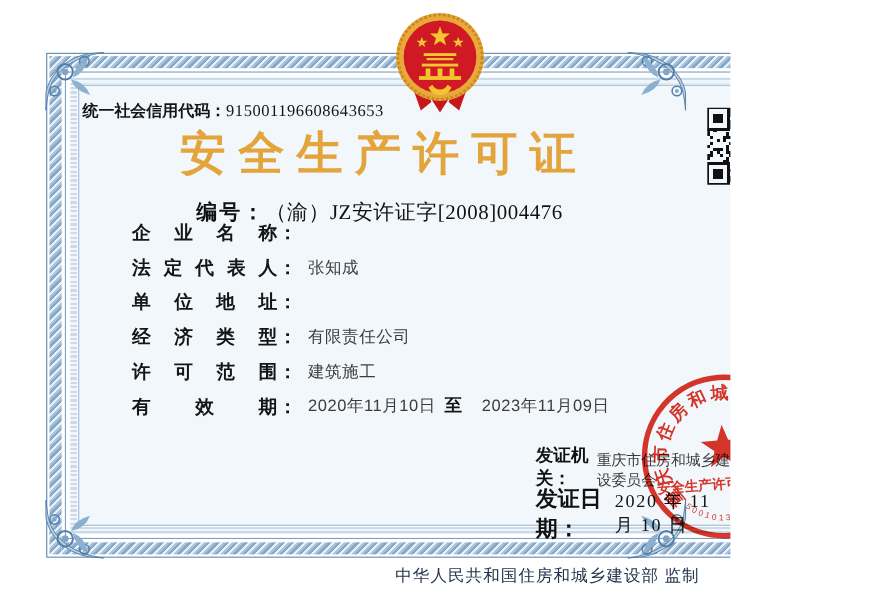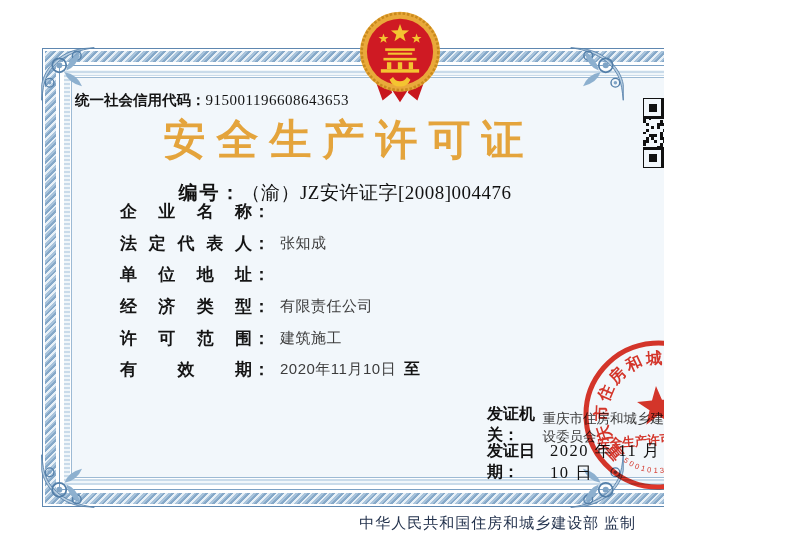--- a/index.html
+++ b/index.html
@@ -39,21 +39,21 @@
            font-weight:700;font-size:17px;color:#151515;}
   .f-colon{font-weight:700;font-size:17px;margin:0 10px 0 1px;color:#151515;}
   .f-value{font-size:15px;color:#3c3c3c;letter-spacing:.5px;}
   .f-value.fixed{min-width:124px;}
   .f-sep{font-weight:700;font-size:16px;color:#151515;margin:0 18px 0 0;}
   
   .issuer{position:absolute;left:487px;top:404px;display:flex;align-items:flex-end;z-index:4;}
   .issuer .lbl{font-weight:700;font-size:16px;color:#111;}
   .issuer .val{font-size:13.5px;color:#3b3b3b;}
   .issuedate{position:absolute;left:487px;top:440px;display:flex;align-items:center;z-index:4;}
-  .issuedate .lbl{font-weight:700;font-size:16px;color:#111;}
+  .issuedate .lbl{font-weight:700;font-size:20px;color:#111;}
   .issuedate .val{font-family:"Liberation Serif",serif;font-size:16.5px;color:#111;
                   letter-spacing:1.5px;margin-left:6px;}
   
   .seal{position:absolute;left:573px;top:330px;width:170px;height:170px;z-index:7;
         mix-blend-mode:multiply;opacity:.93;transform:rotate(-4deg);}
   
   .footer{position:absolute;right:28px;top:514px;font-family:"Liberation Serif",serif;
           font-size:15px;color:#23324d;letter-spacing:1px;z-index:4;}
 </style>
 </head>
@@ -403,20 +403,21 @@
       </div>
       <div class="frow">
         <span class="f-label">
           <span>有</span>
           <span>效</span>
           <span>期</span>
         </span>
         <span class="f-colon">：</span>
         <span class="f-value fixed">2020年11月10日</span>
         <span class="f-sep">至</span>
+        <span class="f-value">2023年11月09日</span>
       </div>
     </div>
 
   <div class="issuer">
     <span class="lbl">发证机关：</span>
       <span class="val">重庆市住房和城乡建设委员会</span>
   </div>
 
   <div class="issuedate">
     <span class="lbl">发证日期：</span>

